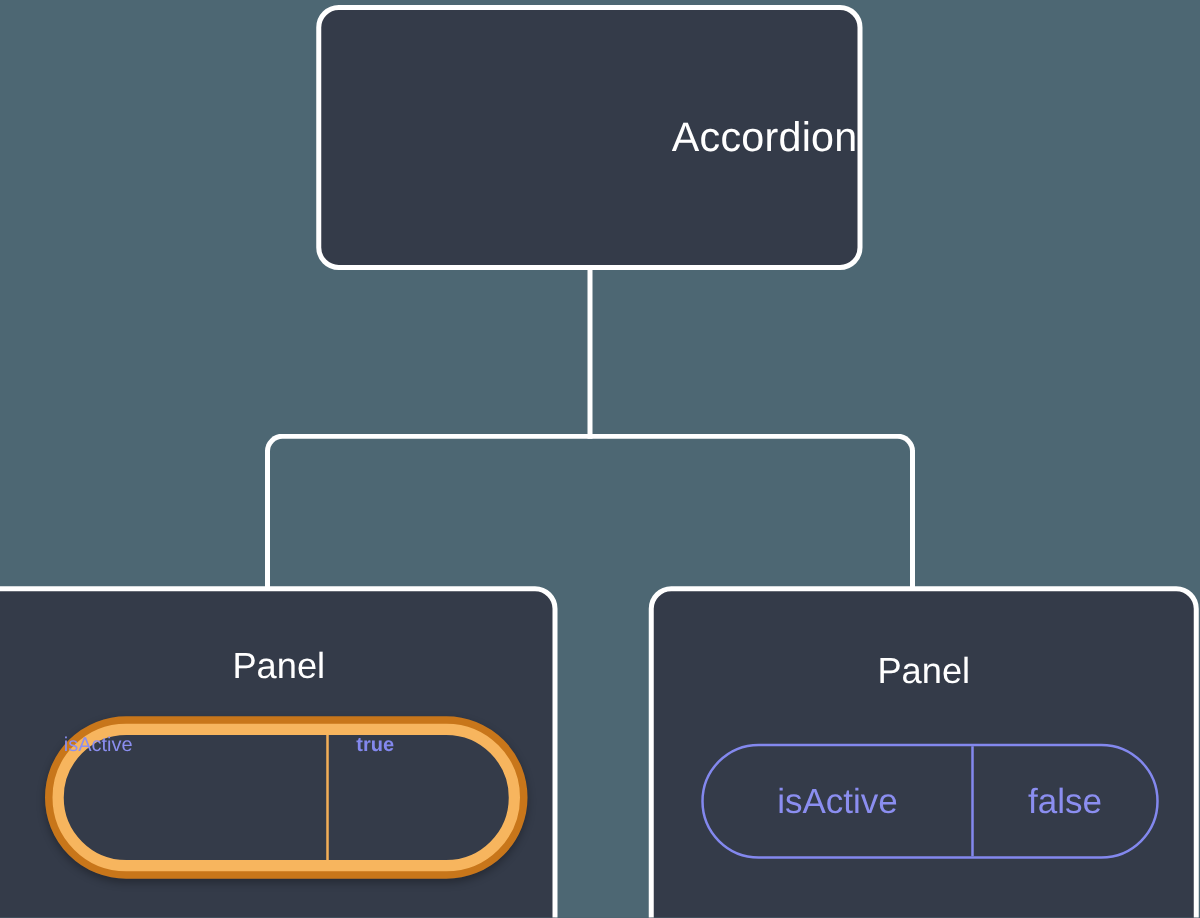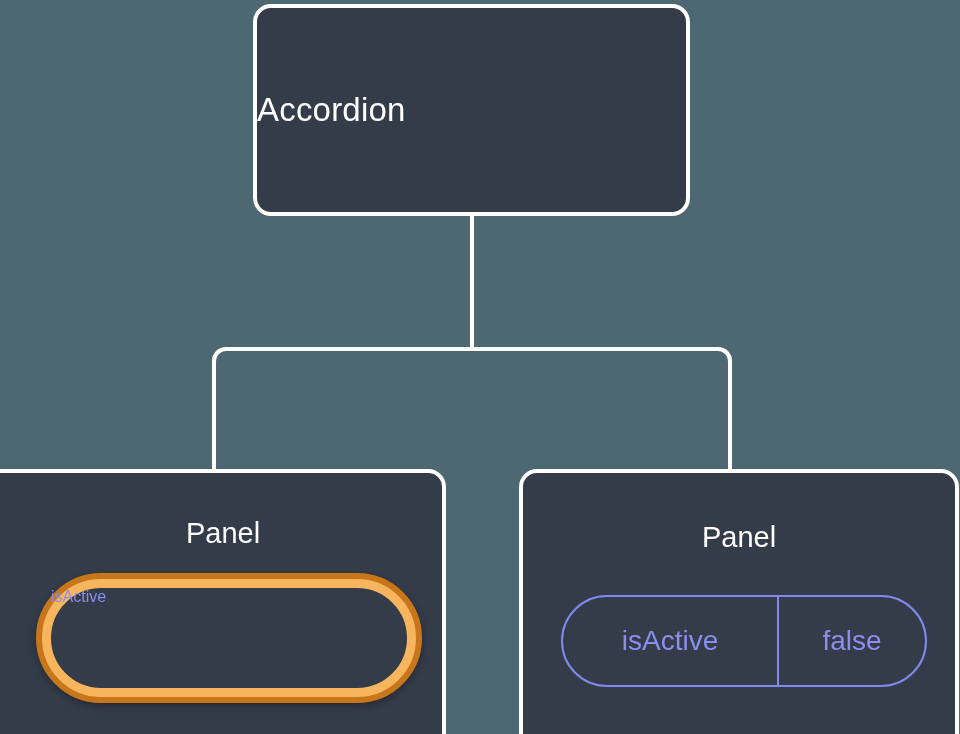--- a/index.html
+++ b/index.html
@@ -70,21 +70,21 @@
     box-sizing: border-box;
   }
 
   #node-accordion {
     left: 253px;
     top: 4px;
     width: 437px;
     height: 212px;
     display: flex;
     align-items: center;
-    justify-content: flex-start;
+    justify-content: flex-end;
   }
   .node-title-root {
     color: #ffffff;
     font-size: 33px;
     font-weight: 400;
     letter-spacing: 0.2px;
   }
 
   #node-panel-left {
     left: -18px;
@@ -214,20 +214,21 @@
   </div>
 
   <div class="node-card" id="node-panel-left">
     <div class="node-title">Panel</div>
 
     <div id="pill-left-wrap">
       <div class="ring-outer"></div>
       <div class="ring-inner"></div>
       <div class="pill-hl">
         <span class="pill-key">isActive</span>
+        <span class="pill-val">true</span>
       </div>
     </div>
 
   </div>
 
   <div class="node-card" id="node-panel-right">
     <div class="node-title">Panel</div>
 
     <div class="prop-pill pill-plain" id="pill-right">
       <span class="pill-key">isActive</span>

